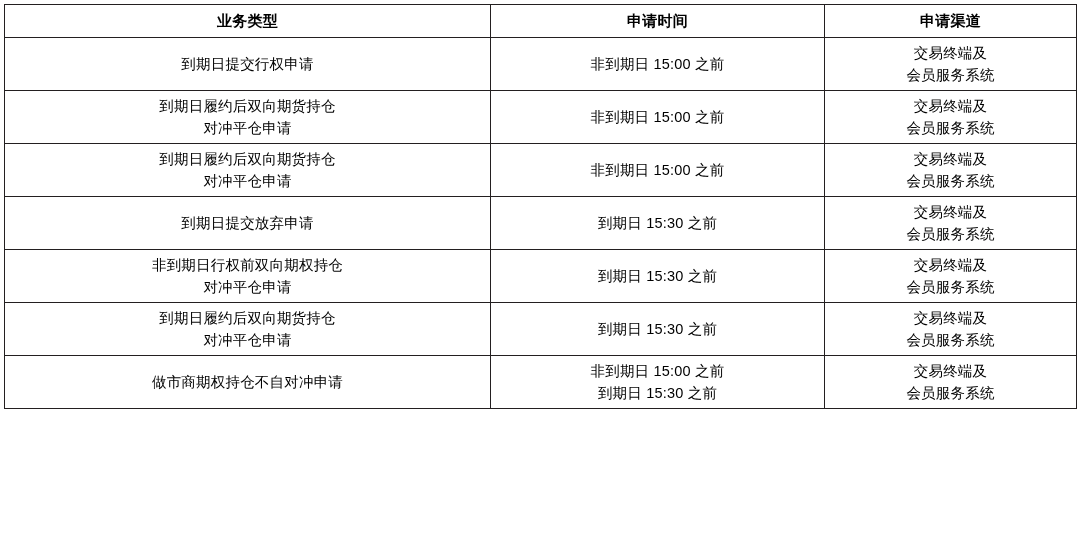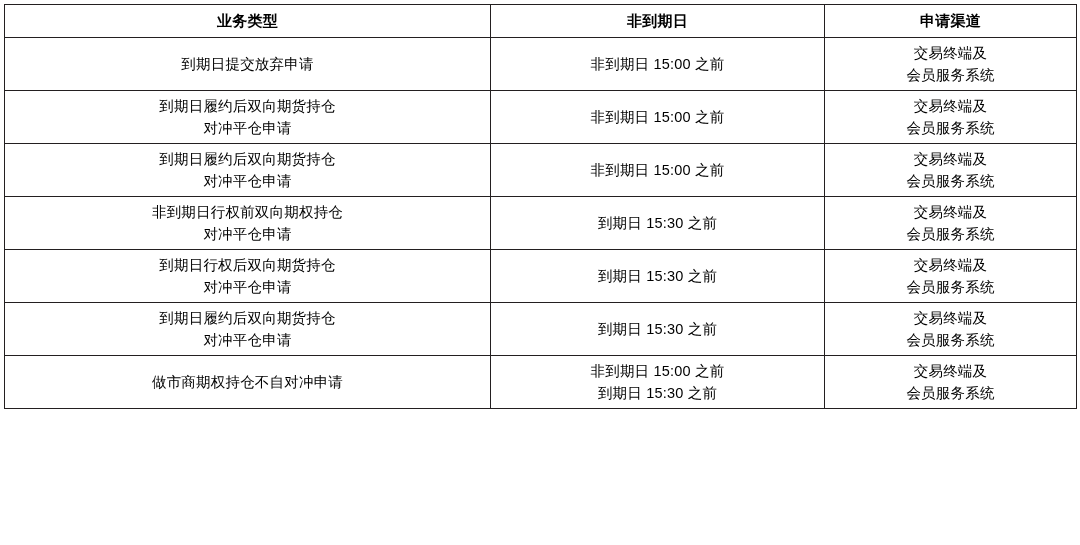--- a/index.html
+++ b/index.html
@@ -60,28 +60,28 @@
 <div class="sheet">
   <table class="biz-table">
     <colgroup>
       <col class="c1">
       <col class="c2">
       <col class="c3">
     </colgroup>
     <thead>
       <tr>
         <th>业务类型</th>
-        <th>非到期日</th>
+        <th>申请时间</th>
         <th>申请渠道</th>
       </tr>
     </thead>
     <tbody id="table-body">
         <tr>
           <td>
-            <span class="line">到期日提交放弃申请</span>
+            <span class="line">到期日提交行权申请</span>
           </td>
           <td>
             <span class="line">非到期日 15:00 之前</span>
           </td>
           <td>
             <span class="line">交易终端及</span>
             <span class="line">会员服务系统</span>
           </td>
         </tr>
         <tr>
@@ -105,34 +105,33 @@
           <td>
             <span class="line">非到期日 15:00 之前</span>
           </td>
           <td>
             <span class="line">交易终端及</span>
             <span class="line">会员服务系统</span>
           </td>
         </tr>
         <tr>
           <td>
-            <span class="line">非到期日行权前双向期权持仓</span>
-            <span class="line">对冲平仓申请</span>
+            <span class="line">到期日提交放弃申请</span>
           </td>
           <td>
             <span class="line">到期日 15:30 之前</span>
           </td>
           <td>
             <span class="line">交易终端及</span>
             <span class="line">会员服务系统</span>
           </td>
         </tr>
         <tr>
           <td>
-            <span class="line">到期日行权后双向期货持仓</span>
+            <span class="line">非到期日行权前双向期权持仓</span>
             <span class="line">对冲平仓申请</span>
           </td>
           <td>
             <span class="line">到期日 15:30 之前</span>
           </td>
           <td>
             <span class="line">交易终端及</span>
             <span class="line">会员服务系统</span>
           </td>
         </tr>

